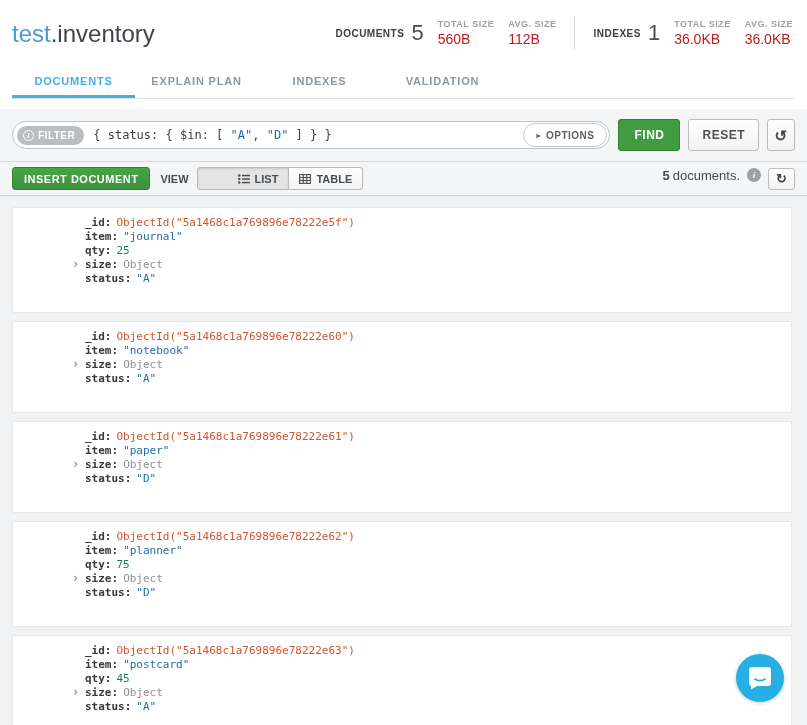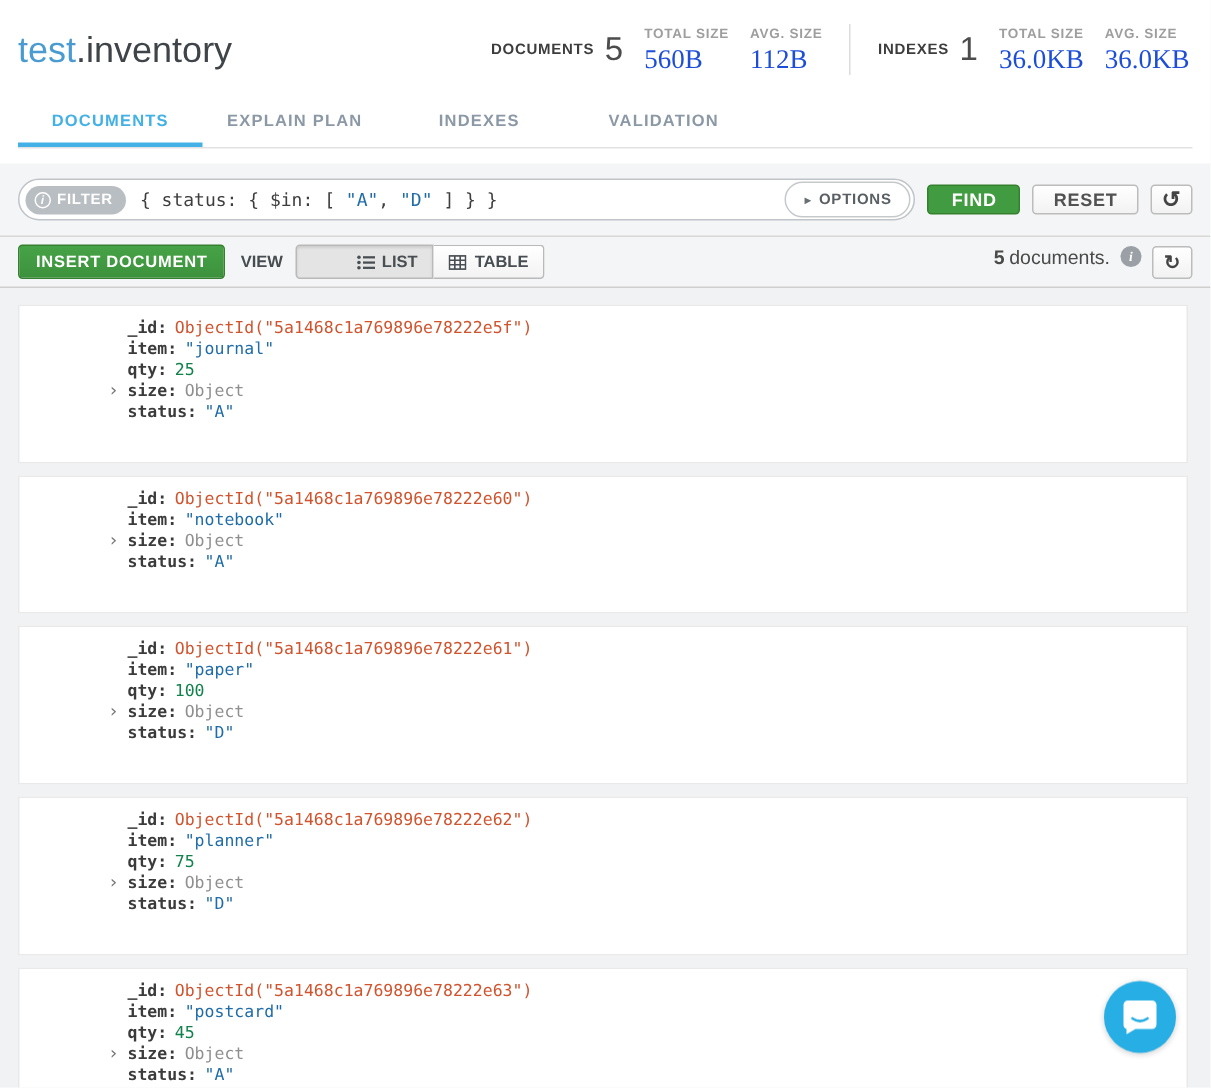--- a/index.html
+++ b/index.html
@@ -12,21 +12,21 @@
   .ns-title { font-size:24px; font-weight:400; padding-top:6px; }
   .ns-db { color:#4a9bd1; }
   .ns-dot, .ns-coll { color:#3f4449; }
   .stats { display:flex; align-items:center; gap:18px; padding-right:2px; padding-top:2px; }
   .stat-group { display:flex; align-items:center; gap:14px; }
   .stat-primary { display:flex; align-items:center; gap:7px; }
   .stat-primary .lbl { font-size:10px; font-weight:bold; color:#3d3d3d; letter-spacing:0.5px; }
   .stat-primary .num { font-size:22px; color:#4c4c4c; }
   .stat-sub { text-align:left; }
   .stat-sub .lbl { font-size:9px; font-weight:bold; color:#9e9e9e; letter-spacing:0.5px; }
-  .stat-sub .val { font-size:18px; color:#1d4ed8; margin-top:2px;font-family:Liberation Serif, serif; }
+  .stat-sub .val { font-size:14px; color:#b91c1c; margin-top:2px; }
   .stat-divider { width:1px; height:34px; background:#dcdcdc; }
 
   
   .tabs { display:flex; border-bottom:1px solid #e2e2e2; }
   .tab { width:123px; text-align:center; padding:9px 0 8px; font-size:11px; font-weight:bold;
     letter-spacing:0.8px; color:#8b98a5; cursor:pointer; border-bottom:3px solid transparent; }
   .tab.active { color:#43b1e5; border-bottom-color:#43b1e5; }
 
   
   .filter-bar { background:#f4f5f6; border-bottom:1px solid #d8d8d8; padding:10px 12px;
@@ -38,21 +38,21 @@
   .pill-info { display:inline-flex; align-items:center; justify-content:center; width:11px; height:11px;
     border:1px solid #fff; border-radius:50%; font-size:8px; font-weight:bold; font-style:italic; }
   .query { flex:1; font-family:"DejaVu Sans Mono", monospace; font-size:12px; color:#3e3e3e;
     white-space:pre; margin-left:9px; overflow:hidden; }
   .query .str { color:#1f6ca8; }
   .options-btn { display:inline-flex; align-items:center; gap:5px; background:#fff;
     border:1px solid #c5c9cc; border-radius:13px; height:24px; padding:0 12px;
     font-size:10px; font-weight:bold; color:#5a5f63; letter-spacing:0.5px; cursor:pointer; }
   .options-btn .tri { font-size:8px; color:#6a6f73; }
   .btn { border-radius:3px; font-size:12px; font-weight:bold; letter-spacing:0.5px;
-    cursor:pointer; height:20px; }
+    cursor:pointer; height:32px; }
   .btn-find { background:#419b41; border:1px solid #35802f; color:#fff; padding:0 15px; }
   .btn-reset { background:linear-gradient(#fff,#f2f2f2); border:1px solid #bcbcbc; color:#525252; padding:0 13px; }
   .btn-history { background:linear-gradient(#fff,#f2f2f2); border:1px solid #bcbcbc; color:#444;
     width:28px; font-size:15px; font-weight:bold; line-height:1; }
 
   
   .toolbar { background:#f4f5f6; border-bottom:1px solid #cfcfcf; padding:5px 12px;
     display:flex; align-items:center; }
   .btn-insert { background:linear-gradient(#47a347,#3c923c); border:1px solid #35802f; color:#fff;
     border-radius:3px; font-size:11px; font-weight:bold; letter-spacing:0.5px; height:23px;
@@ -204,21 +204,20 @@
   <div class="doc-card">
     <div class="doc-line"><span class="key">_id:</span><span class="val-oid">ObjectId("5a1468c1a769896e78222e60")</span></div>
     <div class="doc-line"><span class="key">item:</span><span class="val-str">"notebook"</span></div>
     <div class="doc-line"><span class="caret">›</span><span class="key">size:</span><span class="val-obj">Object</span></div>
     <div class="doc-line"><span class="key">status:</span><span class="val-str">"A"</span></div>
   </div>
 
   <div class="doc-card">
     <div class="doc-line"><span class="key">_id:</span><span class="val-oid">ObjectId("5a1468c1a769896e78222e61")</span></div>
     <div class="doc-line"><span class="key">item:</span><span class="val-str">"paper"</span></div>
-    <div class="doc-line"><span class="key">qty:</span><span class="val-num">100</span></div>
     <div class="doc-line"><span class="caret">›</span><span class="key">size:</span><span class="val-obj">Object</span></div>
     <div class="doc-line"><span class="key">status:</span><span class="val-str">"D"</span></div>
   </div>
 
   <div class="doc-card">
     <div class="doc-line"><span class="key">_id:</span><span class="val-oid">ObjectId("5a1468c1a769896e78222e62")</span></div>
     <div class="doc-line"><span class="key">item:</span><span class="val-str">"planner"</span></div>
     <div class="doc-line"><span class="key">qty:</span><span class="val-num">75</span></div>
     <div class="doc-line"><span class="caret">›</span><span class="key">size:</span><span class="val-obj">Object</span></div>
     <div class="doc-line"><span class="key">status:</span><span class="val-str">"D"</span></div>

